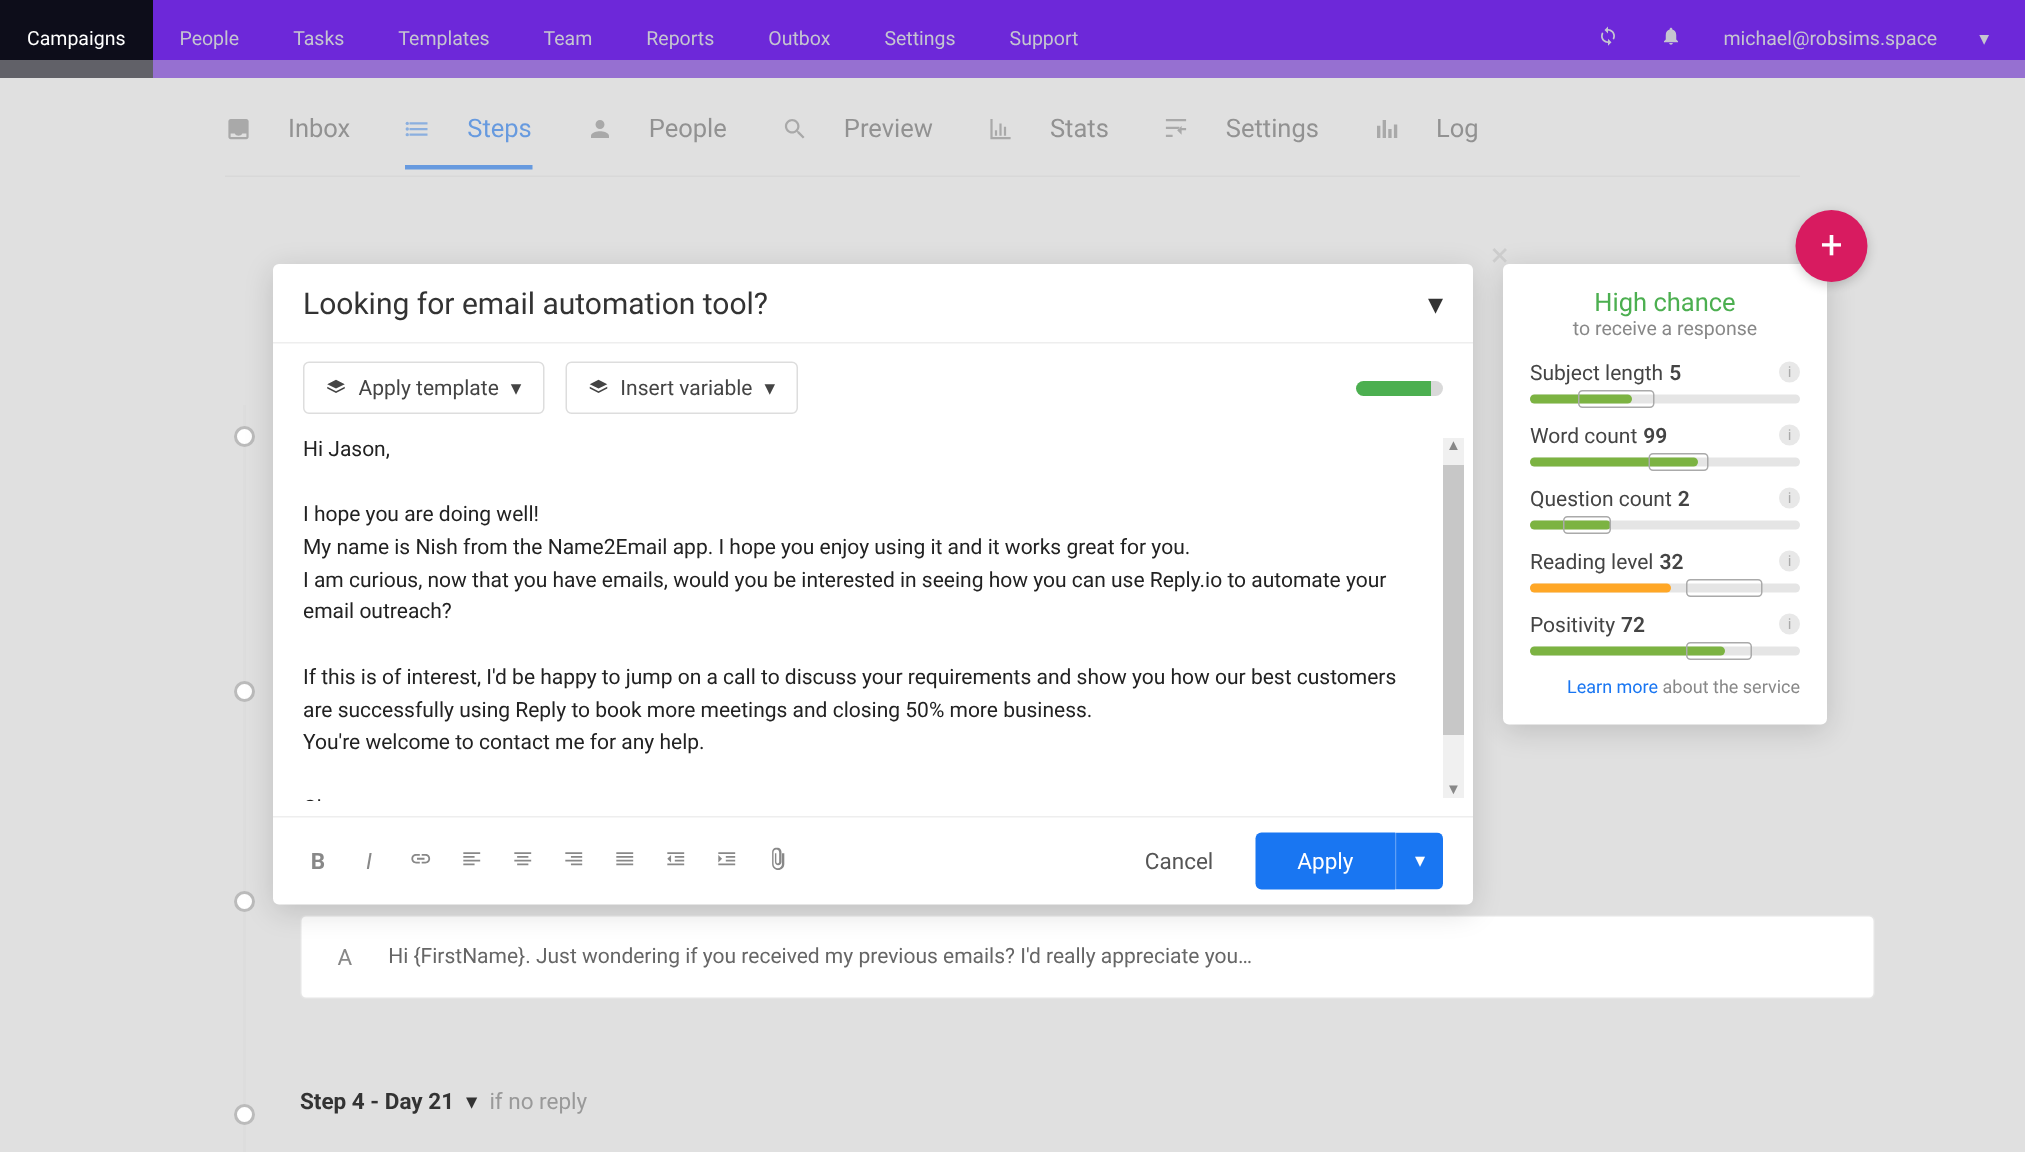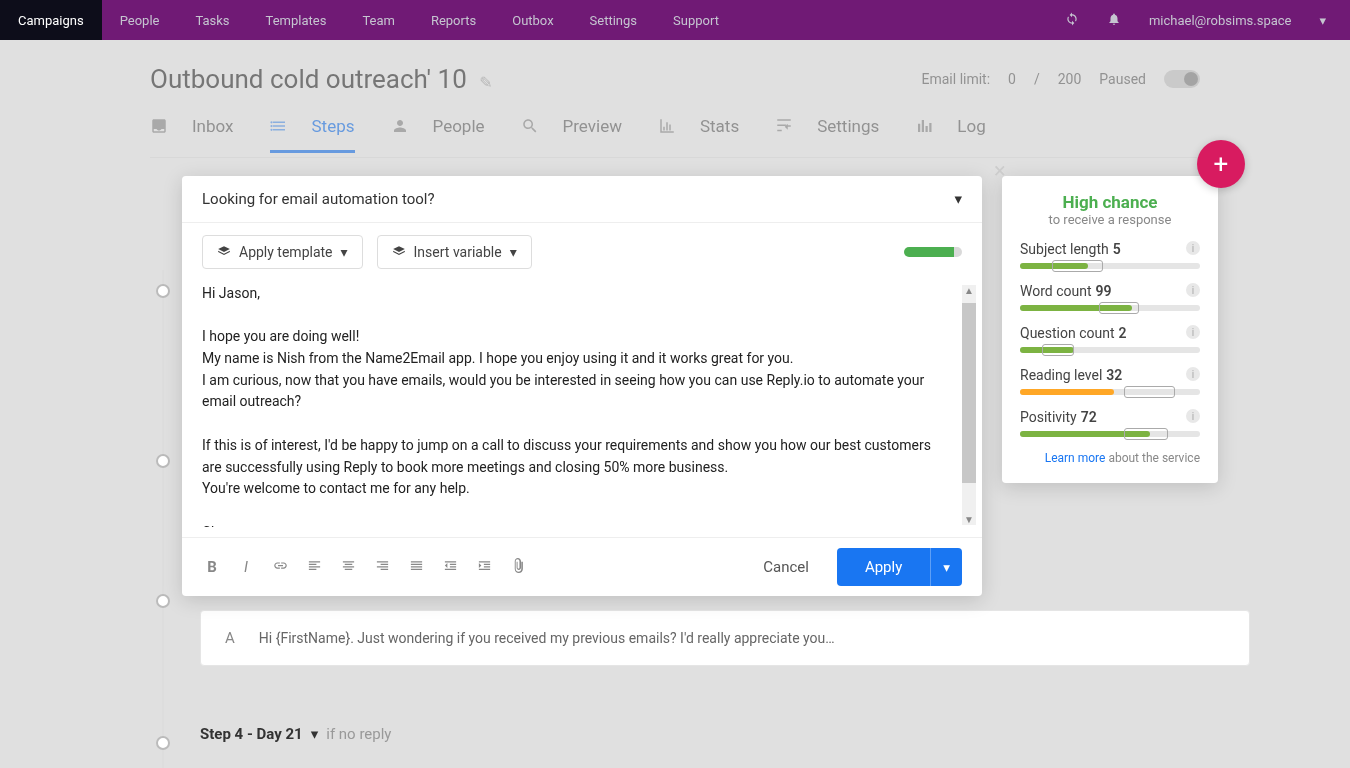--- a/index.html
+++ b/index.html
@@ -1,19 +1,19 @@
 <!DOCTYPE html>
 <html><head>
 <meta charset="utf-8">
 <style>
 * { box-sizing: border-box; margin: 0; padding: 0; font-family: -apple-system, BlinkMacSystemFont, "Segoe UI", Roboto, Arial, sans-serif; }
 body { background: #f5f5f5; color: #333; font-size: 14px; overflow: hidden; }
 
 
-.topbar { background: #701a75; height: 40px; display: flex; align-items: center; padding: 0 0 0 0; }
+.topbar { background: #6d28d9; height: 52px; display: flex; align-items: center; padding: 0 0 0 0; }
 .topbar-nav { display: flex; height: 100%; }
 .topbar-nav a { color: #c5c5d0; text-decoration: none; padding: 0 18px; display: flex; align-items: center; font-size: 13px; }
 .topbar-nav a.active { background: #0d0d1a; color: #fff; }
 .topbar-right { margin-left: auto; display: flex; align-items: center; gap: 28px; padding-right: 24px; color: #c5c5d0; font-size: 13px; }
 .topbar-right .sync-icon, .topbar-right .bell-icon { width:14px; height:14px; display:inline-block; }
 
 
 .page { padding: 24px 150px 0; position: relative; }
 .page-header { display: flex; align-items: center; margin-bottom: 22px; }
 .page-title { font-size: 26px; font-weight: 400; color: #333; }
@@ -37,21 +37,21 @@
 .step-row { position:absolute; left:200px; right:100px; top:610px; display:flex; align-items:center; background:#fff; border:1px solid #e5e5e5; border-radius:4px; padding:18px 24px; color:#666; }
 .step-row .var { color:#888; margin-right:24px; font-size:15px; }
 .step4 { position:absolute; left:200px; top:725px; color:#333; font-size:15px; display:flex; align-items:center; gap:8px; }
 .step4 .ifno { color:#999; }
 
 
 .fab { position:absolute; top:140px; right:105px; width:48px; height:48px; border-radius:50%; background:#d81b60; color:#fff; display:flex; align-items:center; justify-content:center; font-size:26px; z-index:30; box-shadow:0 2px 8px rgba(0,0,0,.2); }
 
 
 .editor { position:absolute; top:176px; left:182px; width:800px; background:#fff; border-radius:4px; box-shadow:0 4px 20px rgba(0,0,0,.15); z-index:25; }
-.editor-header { padding:14px 20px; display:flex; align-items:center; border-bottom:1px solid #eee; font-size:15px; color:#333; }
+.editor-header { padding:14px 20px; display:flex; align-items:center; border-bottom:1px solid #eee; font-size:20px; color:#333; }
 .editor-header .chev { margin-left:auto; }
 .editor-toolbar-top { padding:12px 20px 10px; display:flex; gap:14px; align-items:center; }
 .btn-outline { border:1px solid #ddd; border-radius:4px; padding:8px 14px; display:flex; align-items:center; gap:8px; color:#444; font-size:14px; background:#fff; cursor:pointer; }
 .btn-outline .layer-icon { width:14px; height:14px; }
 .quality-pill { margin-left:auto; width:58px; height:10px; border-radius:5px; background:linear-gradient(90deg,#4caf50 86%, #d9d9d9 86%); }
 
 .editor-body { position:relative; padding:4px 20px 10px; height:258px; }
 .editor-text { font-size:14px; line-height:1.55; color:#222; white-space:pre-wrap; overflow-y:auto; height:100%; padding-right:20px; }
 .editor-scroll { position:absolute; right:6px; top:6px; width:14px; height:240px; }
 .editor-scroll .track { background:#f0f0f0; width:14px; height:100%; position:relative; }
@@ -65,21 +65,21 @@
 .fmt.bold { font-weight:700; }
 .fmt.italic { font-style:italic; }
 .editor-footer .spacer { flex:1; }
 .btn-cancel { color:#555; background:none; border:none; font-size:15px; padding:8px 14px; cursor:pointer; }
 .btn-save { background:#1976f2; color:#fff; border:none; border-radius:4px 0 0 4px; padding:10px 28px; font-size:15px; cursor:pointer; }
 .btn-save-dd { background:#1976f2; color:#fff; border:none; border-left:1px solid rgba(255,255,255,.3); border-radius:0 4px 4px 0; padding:10px 12px; cursor:pointer; }
 
 
 .analysis { position:absolute; top:176px; left:1002px; width:216px; background:#fff; border-radius:4px; box-shadow:0 4px 20px rgba(0,0,0,.15); z-index:25; padding:16px 18px 18px; }
 .analysis-close { position:absolute; top:-18px; left:-8px; color:#ccc; font-size:22px; cursor:pointer; }
-.analysis-title { text-align:center; color:#4caf50; font-size:17px; font-weight:700; }
+.analysis-title { text-align:center; color:#4caf50; font-size:17px; font-weight:400; }
 .analysis-sub { text-align:center; color:#888; font-size:13px; margin-bottom:14px; }
 .metric { margin-bottom:14px; }
 .metric-row { display:flex; align-items:flex-start; font-size:14px; color:#444; margin-bottom:6px; }
 .metric-row .val { font-weight:600; margin-left:4px; }
 .metric-row .info { margin-left:auto; width:14px; height:14px; border-radius:50%; background:#e8e8e8; color:#aaa; font-size:10px; display:flex; align-items:center; justify-content:center; }
 .bar { height:6px; background:#e5e5e5; border-radius:3px; position:relative; }
 .bar .fill { height:6px; border-radius:3px; background:#7cb342; }
 .bar .fill.orange { background:#ffa726; }
 .bar .marker { position:absolute; top:-3px; height:12px; border:1px solid #aaa; border-radius:3px; background:rgba(255,255,255,0); }
 .learn { text-align:right; font-size:12px; color:#888; margin-top:6px; }
@@ -109,34 +109,20 @@
         </svg></span>
     <span><svg class="bell-icon" viewBox="0 0 24 24">
           <path d="M12 22c1.1 0 2-.9 2-2h-4c0 1.1.9 2 2 2zm6-6v-5c0-3.1-1.6-5.6-4.5-6.3V4c0-.8-.7-1.5-1.5-1.5S10.5 3.2 10.5 4v.7C7.6 5.4 6 7.9 6 11v5l-2 2v1h16v-1l-2-2z"></path>
         </svg></span>
     <span>michael@robsims.space</span>
     <span>▾</span>
   </div>
 </div>
 
 <div class="page">
-  <div class="page-header">
-    <div class="page-title">
-      <span>Outbound cold outreach' 10</span>
-      <span class="edit-icon">✎</span>
-    </div>
-    <div class="page-header-right">
-      <span>Email limit:</span>
-      <span>0</span>
-      <span>/</span>
-      <span>200</span>
-      <span>Paused</span>
-      <span class="toggle"></span>
-    </div>
-  </div>
 
   <div class="tabs" id="tabs">
       <div class="tab">
         <svg class="ticon" viewBox="0 0 24 24">
           <path d="M19 3H5c-1.1 0-2 .9-2 2v14c0 1.1.9 2 2 2h14c1.1 0 2-.9 2-2V5c0-1.1-.9-2-2-2zm0 16H5v-3h3.6c.7 1.2 2 2 3.4 2s2.8-.8 3.4-2H19v3z"></path>
         </svg>
         <span>Inbox</span>
       </div>
       <div class="tab active">
         <svg class="ticon" viewBox="0 0 24 24">

